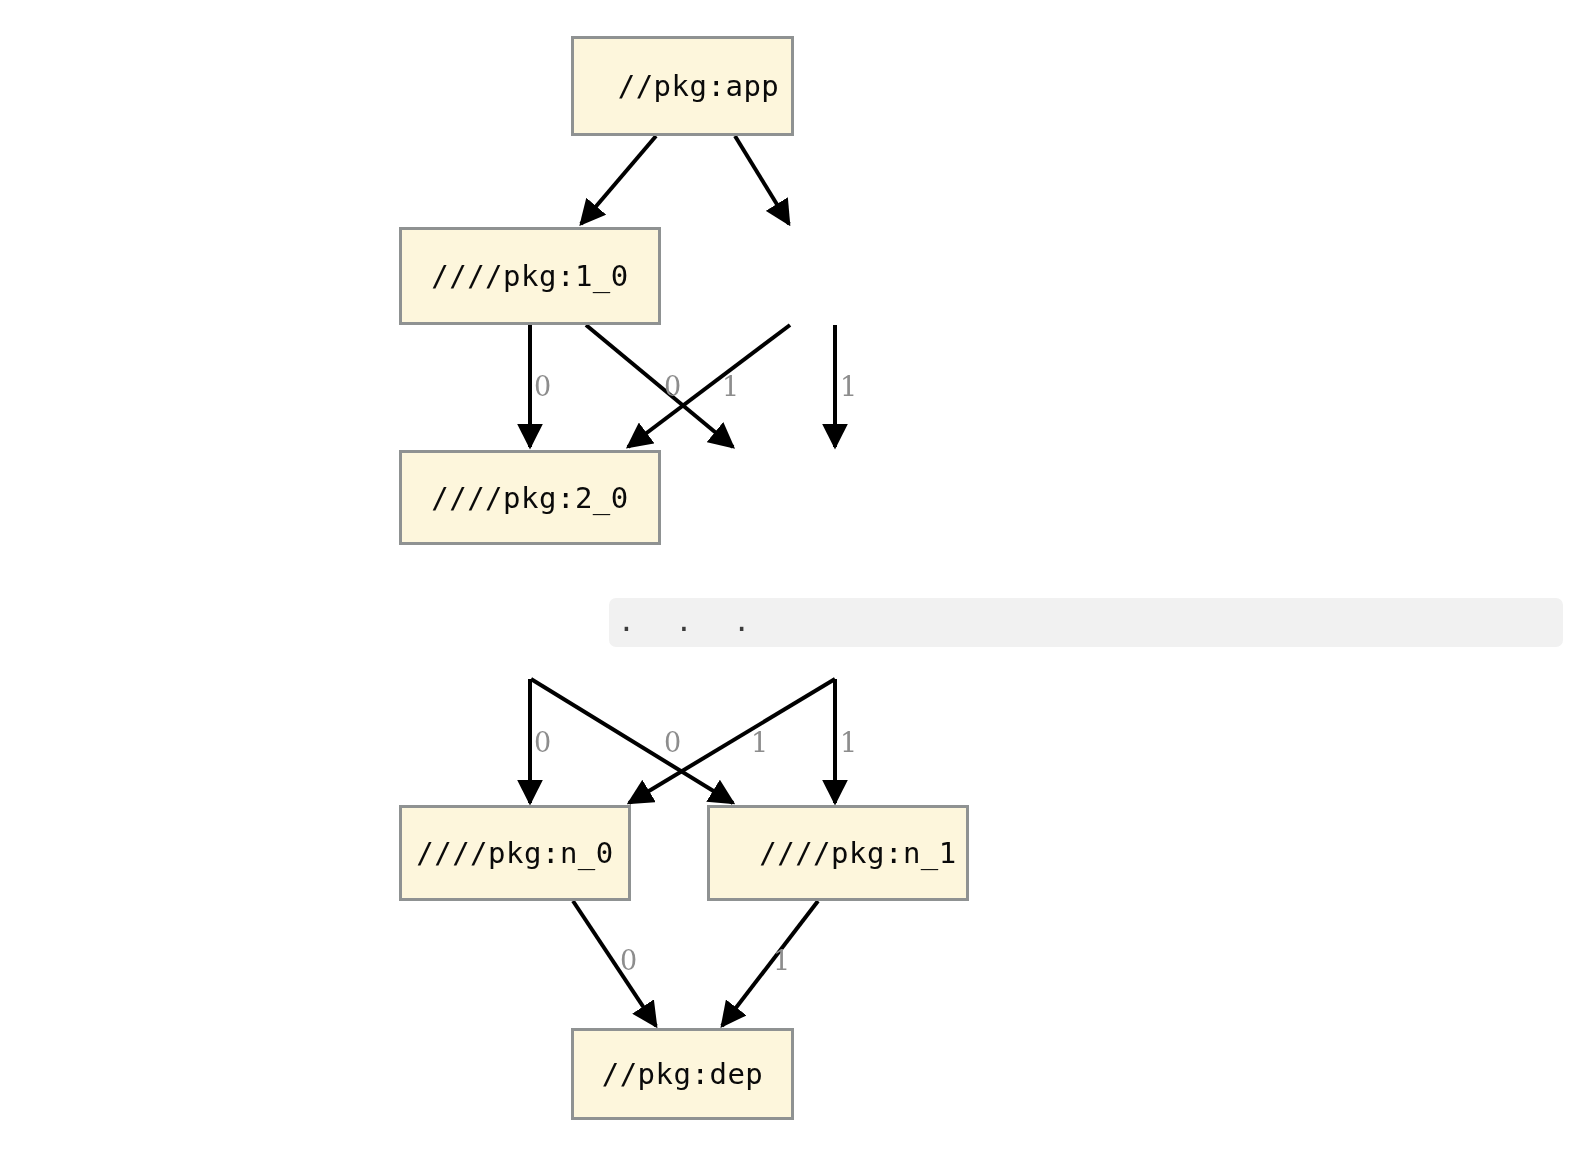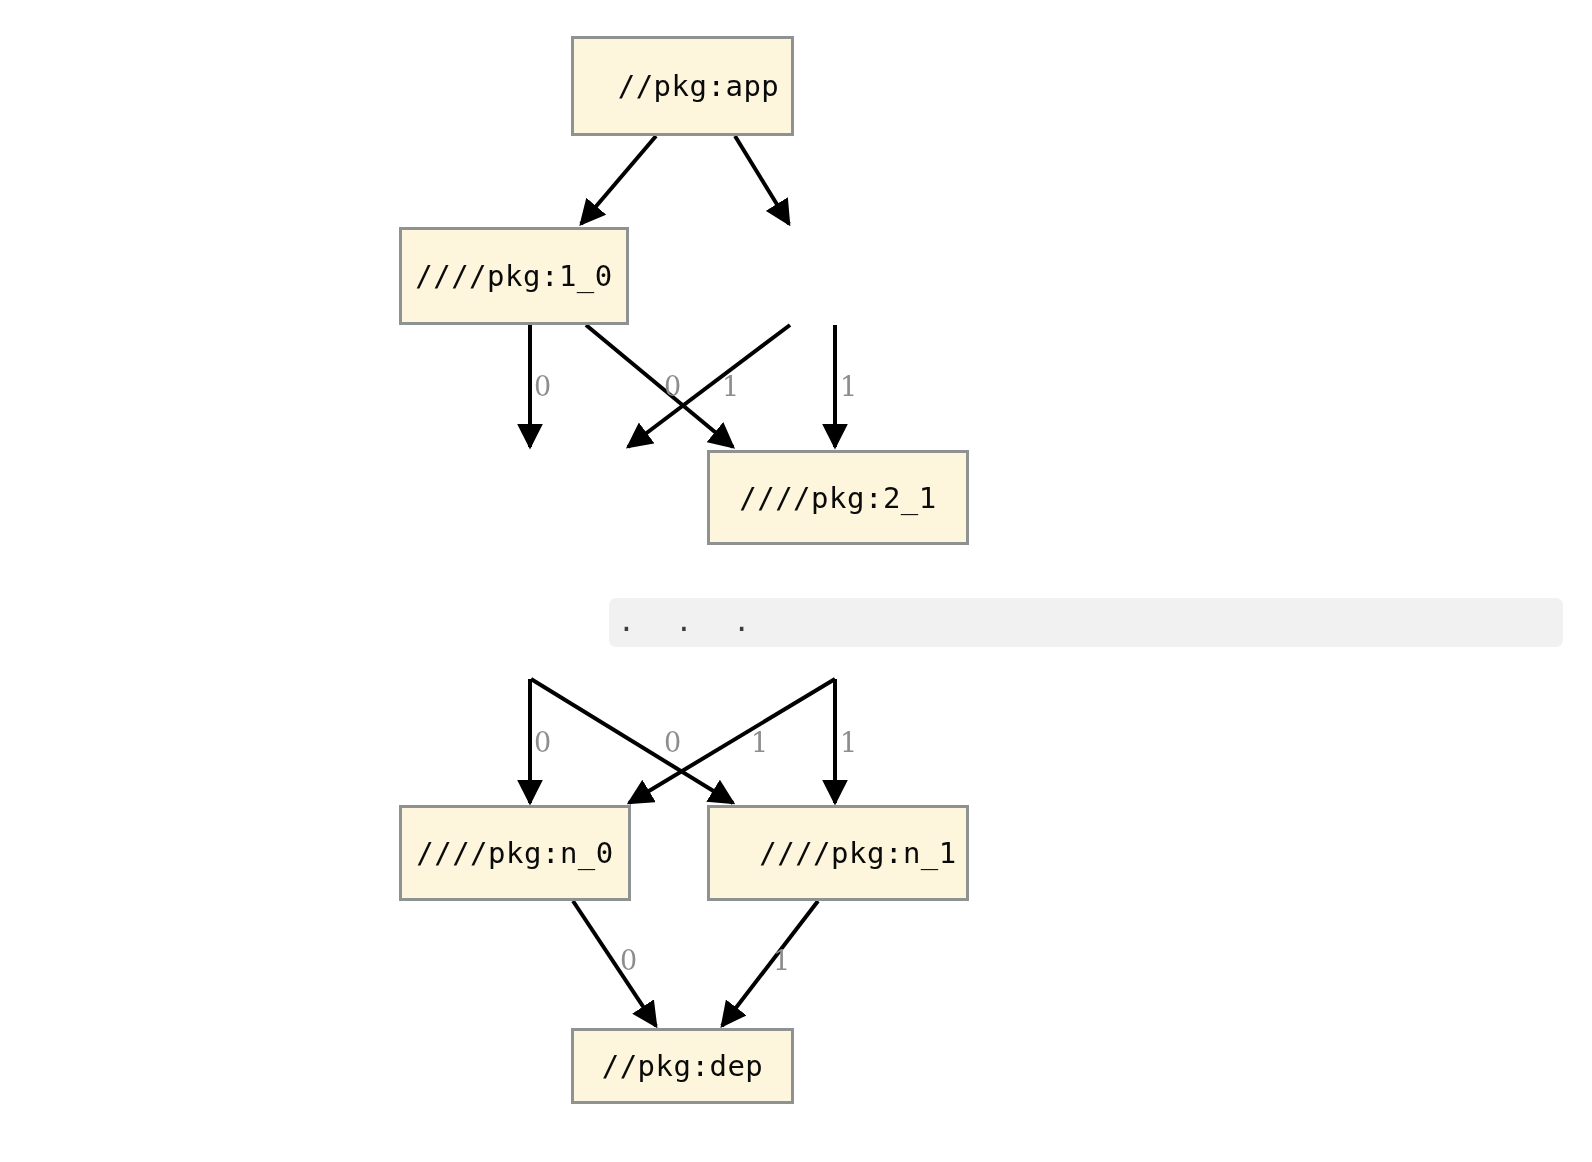--- a/index.html
+++ b/index.html
@@ -96,39 +96,39 @@
 
     <line x1="573" y1="901" x2="656" y2="1026" stroke="#000000" stroke-width="4" marker-end="url(#arrow)"></line>
 
     <line x1="818" y1="901" x2="722" y2="1026" stroke="#000000" stroke-width="4" marker-end="url(#arrow)"></line>
   </svg>
 
   <div class="node" style="left:571px; top:36px; width:223px; height:100px;padding-left:32px;">
     <span class="node-label">//pkg:app</span>
   </div>
 
-  <div class="node" style="left:399px; top:227px; width:230px; height:98px;">
+  <div class="node" style="left:399px; top:227px; width:262px; height:98px;">
     <span class="node-label">////pkg:1_0</span>
   </div>
 
 
+  <div class="node" style="left:399px; top:450px; width:262px; height:95px;">
+    <span class="node-label">////pkg:2_0</span>
+  </div>
 
-  <div class="node" style="left:707px; top:450px; width:262px; height:95px;">
-    <span class="node-label">////pkg:2_1</span>
-  </div>
 
   <div class="node" style="left:399px; top:805px; width:232px; height:96px;">
     <span class="node-label">////pkg:n_0</span>
   </div>
 
   <div class="node" style="left:707px; top:805px; width:262px; height:96px;padding-left:40px;">
     <span class="node-label">////pkg:n_1</span>
   </div>
 
-  <div class="node" style="left:571px; top:1028px; width:223px; height:76px;">
+  <div class="node" style="left:571px; top:1028px; width:223px; height:92px;">
     <span class="node-label">//pkg:dep</span>
   </div>
 
   <div class="edge-label" style="left:534px; top:373px;">0</div>
   <div class="edge-label" style="left:664px; top:373px;">0</div>
   <div class="edge-label" style="left:722px; top:373px;">1</div>
   <div class="edge-label" style="left:840px; top:373px;">1</div>
 
   <div class="elision-band" style="left:609px; top:598px; width:954px; height:49px;">
     <span class="elision-dots">· · ·</span>

